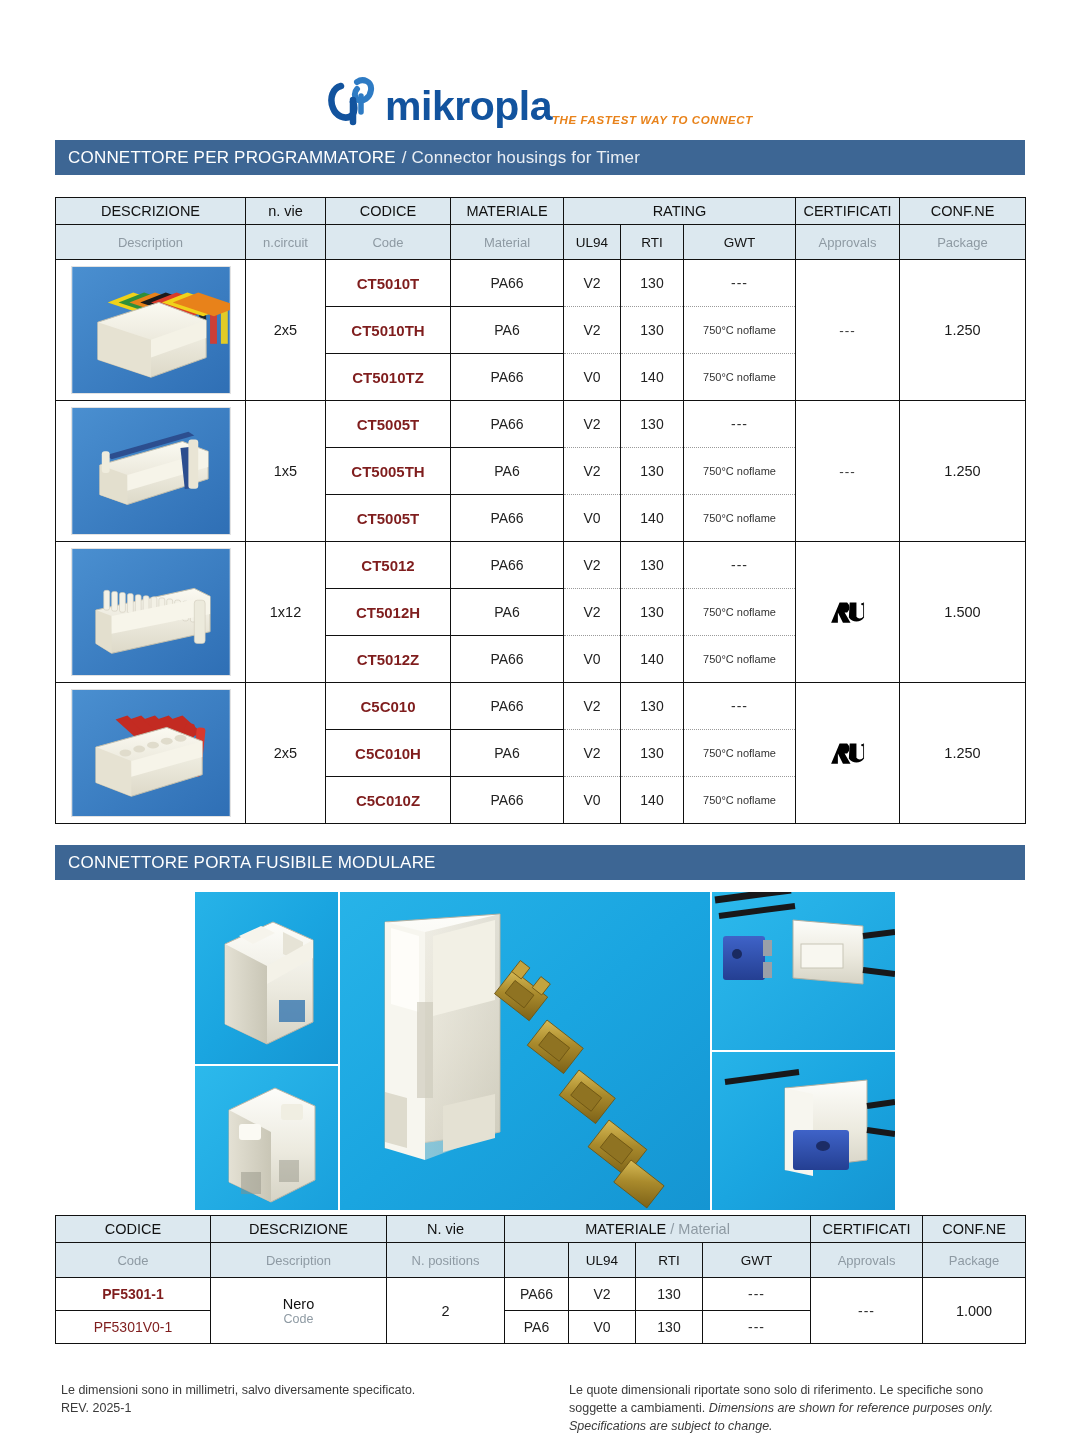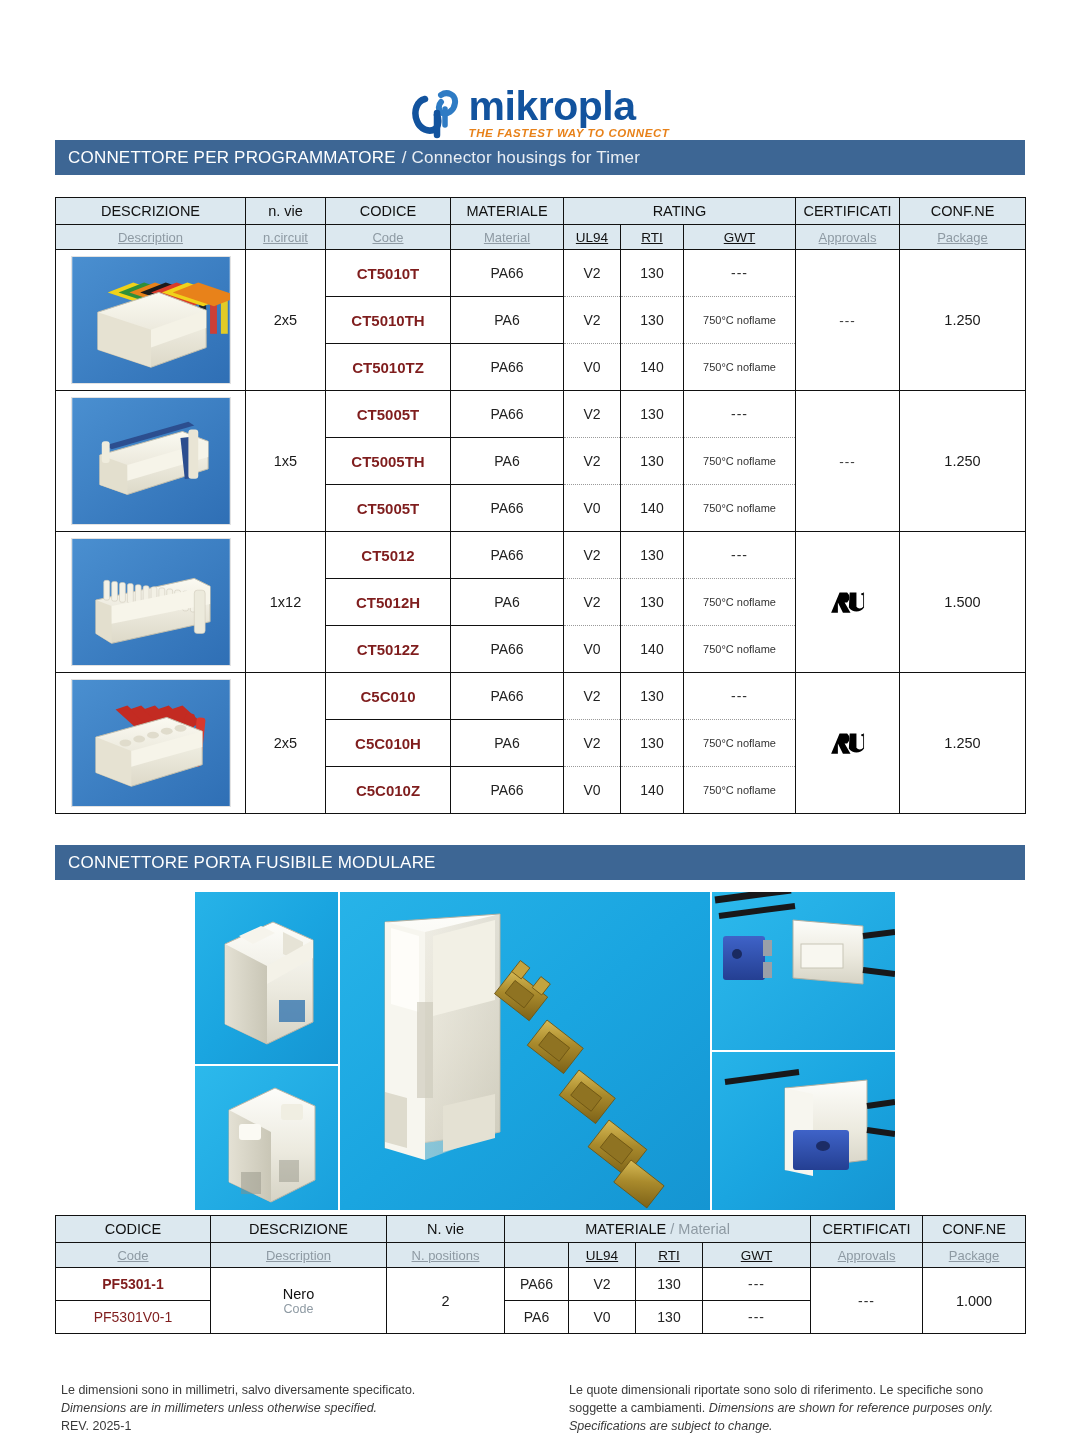--- a/index.html
+++ b/index.html
@@ -18,21 +18,21 @@
   .logo-wrap {
     position: absolute;
     left: 0; right: 0;
     top: 62px;
     display: flex;
     justify-content: center;
     align-items: flex-start;
   }
   .logo { display: flex; align-items: flex-end; gap: 6px; }
   .logo-mark { width: 52px; height: 50px; display: block; }
-  .logo-text-block { display: flex; flex-direction: column; align-items: flex-start; margin-top: 24px; }
+  .logo-text-block { display: flex; align-items: flex-start; margin-top: 24px; }
   .logo-word {
     font-size: 41px;
     font-weight: bold;
     color: #12539e;
     letter-spacing: -0.5px;
     line-height: 0.98;
   }
   .logo-tag {
     font-size: 11.5px;
     font-weight: bold;
@@ -78,22 +78,21 @@
     font-size: 14.5px;
     font-weight: normal;
     color: #111;
     height: 27px;
   }
   .hdr-en {
     background: #dce8ef;
     font-size: 13px;
     font-weight: normal;
     color: #8e9aa3;
-    height: 25px;
-    text-decoration: underline;
+    height: 35px;
   }
   .code-cell {
     font-weight: bold;
     font-size: 15px;
     text-align: left;
     padding-left: 18px;
     color: #7f1d1d;
   }
   .mat-cell { font-size: 14px; color: #222; }
   .small-cell { font-size: 11px; color: #333; }
@@ -601,20 +600,19 @@
         <td class="mat-cell">V0</td>
         <td class="mat-cell">130</td>
         <td class="mat-cell dash">---</td>
       </tr>
     </tbody>
 </table>
 
 <div class="footer">
   <div class="col">
     <div class="it">Le dimensioni sono in millimetri, salvo diversamente specificato.</div>
-    <div class="en">Dimensions are in millimeters unless otherwise specified.</div>
     <div class="it">REV. 2025-1</div>
   </div>
   <div class="col">
     <span class="it">Le quote dimensionali riportate sono solo di riferimento. Le specifiche sono soggette a cambiamenti.</span>
     <span class="en">Dimensions are shown for reference purposes only. Specifications are subject to change.</span>
   </div>
 </div>
 
 </body></html>

